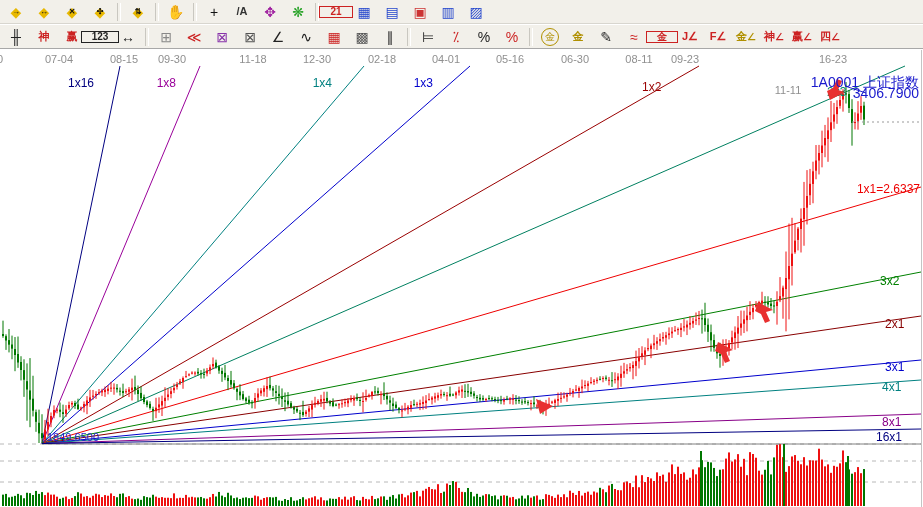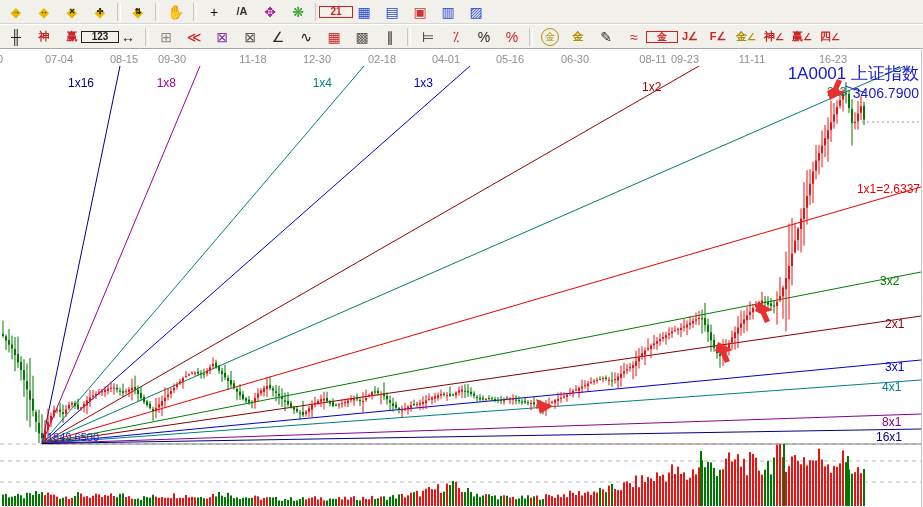--- a/index.html
+++ b/index.html
@@ -16,21 +16,21 @@
   .tb-btn.boxed .g1{border:1px solid currentColor;padding:0 10px;font-size:10px;font-weight:bold;text-align:right;}
   .tb-btn.circled .g1{border:1px solid currentColor;border-radius:50%;width:16px;height:16px;
               display:flex;align-items:center;justify-content:center;font-size:10px;}
   .tb-btn.small .g1{font-size:11px;font-weight:bold;}
   .tb-sep{width:2px;height:18px;margin:0 3px;border-left:1px solid #c9c7c0;
           border-right:1px solid #ffffff;flex:0 0 auto;}
   .chart-wrap{position:absolute;left:0;top:50px;width:923px;height:457px;background:#fff;}
   #chart{position:absolute;left:0;top:0;}
   .axis-label{position:absolute;top:3px;transform:translateX(-50%);font-size:11px;color:#8f8f8f;}
   .axis-label.partial{transform:none;left:-3px;}
-  .quote{position:absolute;right:4px;top:12px;color:#1818cc;font-size:17px;white-space:nowrap;}
+  .quote{position:absolute;right:4px;top:24px;color:#1818cc;font-size:14px;white-space:nowrap;}
   .price{position:absolute;right:4px;top:35px;color:#1818cc;font-size:14px;}
   .origin-label{position:absolute;left:47px;top:381px;color:#2222cc;font-size:11px;}
   .watermark{position:absolute;right:2px;bottom:0px;font-size:48px;font-weight:bold;
              color:#e02222;opacity:0.88;letter-spacing:3px;white-space:nowrap;
              font-family:"DejaVu Sans",sans-serif;}
   .right-edge{position:absolute;left:921px;top:0;width:1px;height:457px;background:#c4c4c4;}
 </style>
 </head>
 <body>
 
@@ -1097,23 +1097,23 @@
       <span class="axis-label partial">0</span>
     <span class="axis-label" style="left: 59px;">07-04</span>
         <span class="axis-label" style="left: 124px;">08-15</span>
         <span class="axis-label" style="left: 172px;">09-30</span>
         <span class="axis-label" style="left: 253px;">11-18</span>
         <span class="axis-label" style="left: 317px;">12-30</span>
         <span class="axis-label" style="left: 382px;">02-18</span>
         <span class="axis-label" style="left: 446px;">04-01</span>
         <span class="axis-label" style="left: 510px;">05-16</span>
         <span class="axis-label" style="left: 575px;">06-30</span>
-        <span class="axis-label" style="left: 653px;">08-11</span>
+        <span class="axis-label" style="left: 639px;">08-11</span>
         <span class="axis-label" style="left: 685px;">09-23</span>
-        <span class="axis-label" style="left: 752px;">11-11</span>
+        <span class="axis-label" style="left: 788px; margin-top: 31px;">11-11</span>
         <span class="axis-label" style="left: 833px;">16-23</span>
         <span class="axis-label" style="left: 897px; margin-left: 44px;">02-05</span>
       </div>
     <div class="quote">
       <span>1A0001</span>
       <span>上证指数</span>
     </div>
     <div class="price">3406.7900</div>
     <div class="origin-label">1849.6500</div>
     <div class="right-edge"></div>

